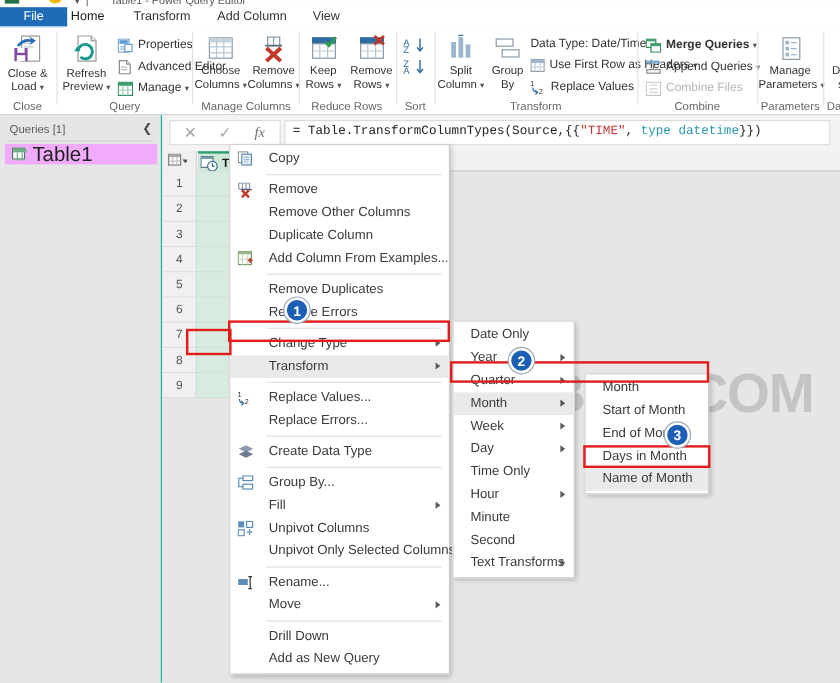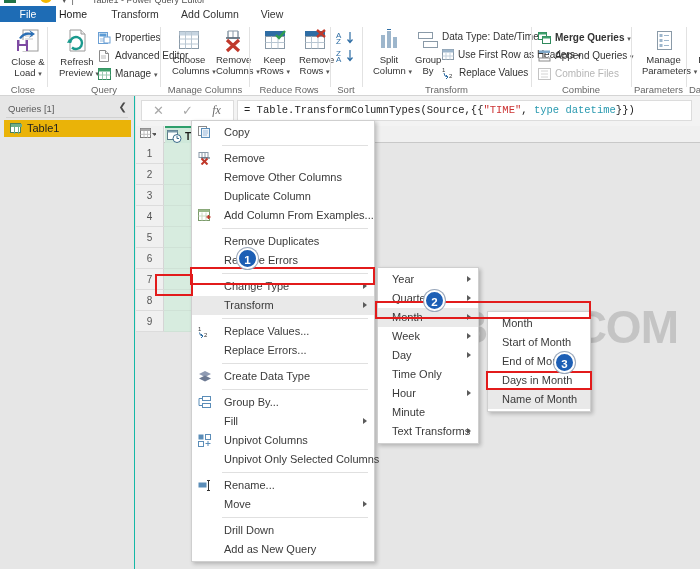--- a/index.html
+++ b/index.html
@@ -48,21 +48,21 @@
   }
   .rgroup { position:absolute; top:0; height:73px; }
   .rgroup .glabel {
     position:absolute; bottom:1px; left:0; width:100%;
     text-align:center; font-size:9.5px; color:#666;
   }
   .rsep { position:absolute; top:4px; width:1px; height:60px; background:#e2e2e2; }
 
   .bigbtn {
     position:absolute; text-align:center; font-size:9.5px; color:#333;
-    line-height:10.5px; cursor:default;padding-left:10px;
+    line-height:10.5px; cursor:default;
   }
   .bigbtn .cap { display:block; white-space:nowrap; }
   .smallbtn {
     position:absolute; font-size:10px; color:#333; white-space:nowrap;
     cursor:default; line-height:13px;
   }
   .smallbtn.disabled { color:#b6b6b6; }
   .ico { position:absolute; }
 
   .carat { font-size:7px; color:#555; }
@@ -74,21 +74,21 @@
   }
   .q-head {
     position:absolute; left:8px; top:7px; font-size:9.5px; color:#5a5a5a;
   }
   .q-collapse {
     position:absolute; right:7px; top:5px; font-size:10px; color:#4a4a4a; cursor:pointer;
   }
   .q-underline { position:absolute; left:6px; top:21px; width:122px; height:1px; background:#d2d2d2; }
   .q-item {
     position:absolute; left:4px; top:24px; width:127px; height:17px;
-    background:#eab308; line-height:17px; font-size:11px; color:#222;
+    background:#f0abfc; line-height:17px; font-size:17px; color:#222;
   }
   .q-item .qi-ico {
     position:absolute; left:6px; top:3px; width:11px; height:10px;
     border:1px solid #4a7f5d; background:#fff;
   }
   .q-item .qi-ico i { position:absolute; background:#6fae89; display:block; }
   .q-item .qi-txt { position:absolute; left:23px; top:0; }
 
   
   .fbar {
@@ -673,20 +673,23 @@
   <div class="mi">
     <span>Drill Down</span>
   </div>
   <div class="mi">
     <span>Add as New Query</span>
   </div>
 </div>
 
 <div class="menu" style="left:377px;top:267px;width:102px;">
   <div class="mi" style="padding-left:14px;">
+    <span>Date Only</span>
+  </div>
+  <div class="mi" style="padding-left:14px;">
     <span>Year</span>
     <span class="arrow"></span>
   </div>
   <div class="mi" style="padding-left:14px;">
     <span>Quarter</span>
     <span class="arrow"></span>
   </div>
   <div class="mi hl" style="padding-left:14px;">
     <span>Month</span>
     <span class="arrow"></span>
@@ -701,20 +704,23 @@
   </div>
   <div class="mi" style="padding-left:14px;">
     <span>Time Only</span>
   </div>
   <div class="mi" style="padding-left:14px;">
     <span>Hour</span>
     <span class="arrow"></span>
   </div>
   <div class="mi" style="padding-left:14px;">
     <span>Minute</span>
+  </div>
+  <div class="mi" style="padding-left:14px;">
+    <span>Second</span>
   </div>
   <div class="mi" style="padding-left:14px;">
     <span>Text Transforms</span>
     <span class="arrow"></span>
   </div>
 </div>
 
 <div class="menu" style="left:487px;top:311px;width:104px;">
   <div class="mi" style="padding-left:14px;">
     <span>Month</span>

